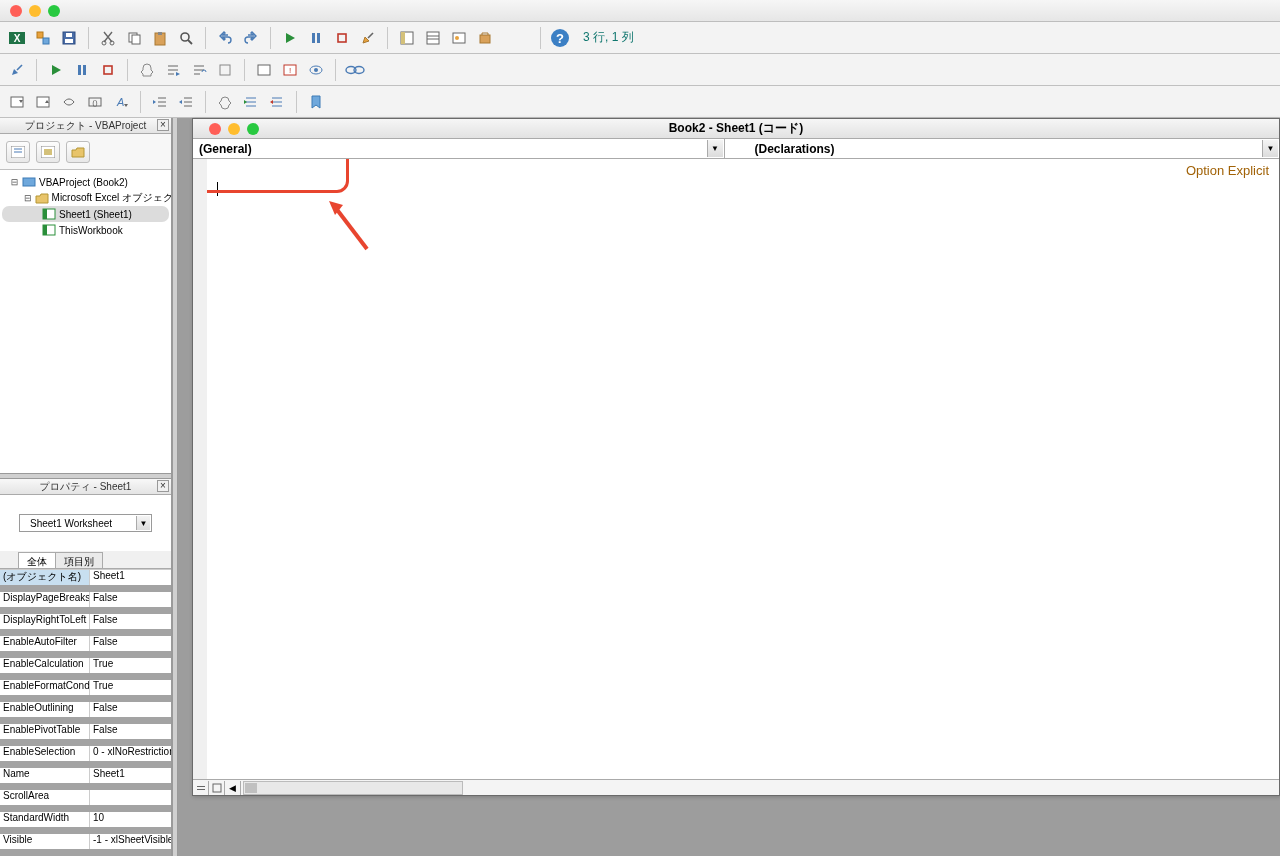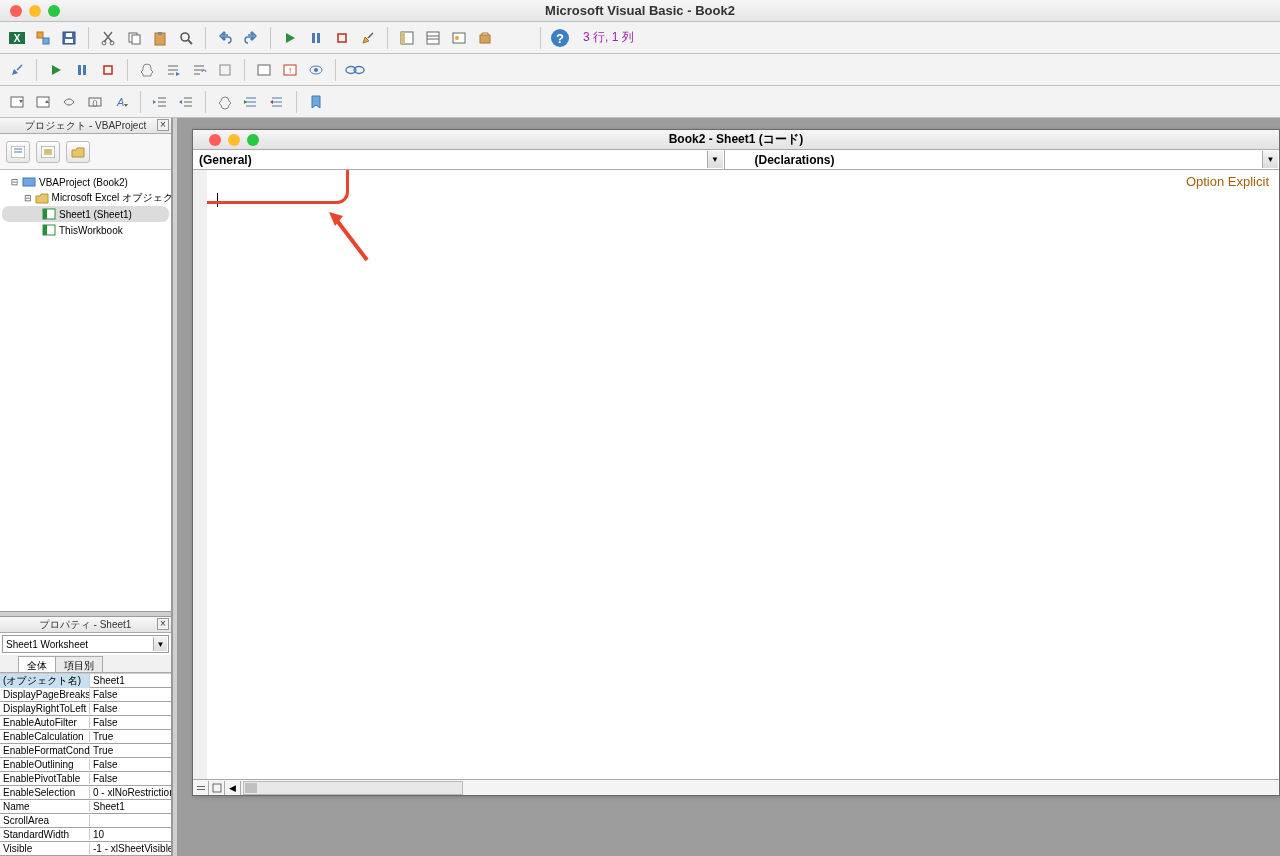--- a/index.html
+++ b/index.html
@@ -5,45 +5,45 @@
 * { margin:0; padding:0; box-sizing:border-box; font-family:"Helvetica Neue",Arial,sans-serif; }
 body { background:#ececec; width:1280px; height:856px; overflow:hidden; font-size:11px; }
 .titlebar { height:22px; background:linear-gradient(#f6f6f6,#e6e6e6); border-bottom:1px solid #bdbdbd; display:flex; align-items:center; position:relative; }
 .traffic { display:flex; gap:7px; padding-left:10px; }
 .tl { width:12px; height:12px; border-radius:50%; }
 .tl.red{background:#ff5f57;} .tl.yel{background:#ffbd2e;} .tl.grn{background:#28c940;}
 .title-center { position:absolute; left:0; right:0; text-align:center; font-weight:600; font-size:13px; color:#333; pointer-events:none; }
 .toolbar { height:32px; background:#f3f3f3; border-bottom:1px solid #c0c0c0; display:flex; align-items:center; padding:0 6px; gap:4px; }
 .sep { width:1px; height:22px; background:#c8c8c8; margin:0 4px; }
 .tbtn { width:22px; height:22px; display:flex; align-items:center; justify-content:center; color:#555; cursor:pointer; border-radius:2px; }
-.cursor-pos { font-size:12px; color:#a21caf; margin-left:8px; }
+.cursor-pos { font-size:12px; color:#0f766e; margin-left:8px; }
 .main { display:flex; height:calc(856px - 22px - 32px - 32px - 32px); }
 .left-col { width:172px; display:flex; flex-direction:column; border-right:1px solid #9a9a9a; background:#fff; }
 .pane-title { height:16px; background:linear-gradient(#f8f8f8,#e4e4e4); font-size:10px; color:#333; display:flex; align-items:center; justify-content:center; position:relative; border-bottom:1px solid #aaa; }
 .pane-close { position:absolute; right:2px; top:1px; width:12px; height:12px; font-size:10px; line-height:10px; text-align:center; cursor:pointer; border:1px solid #999; background:#f0f0f0;}
 .project-icons { height:36px; border-bottom:1px solid #c0c0c0; display:flex; align-items:center; gap:6px; padding:0 6px; background:#f7f7f7; }
 .ico-btn { width:24px; height:22px; border:1px solid #bdbdbd; background:linear-gradient(#fdfdfd,#e8e8e8); border-radius:3px; display:flex; align-items:center; justify-content:center; cursor:pointer; }
 .tree { flex:1 1 180px; overflow:auto; font-size:10px; padding:4px 2px; background:#fff; }
 .tree-row { display:flex; align-items:center; gap:3px; height:16px; white-space:nowrap; }
 .tree-row.sel{ background:#dcdcdc; }
 .ind1{padding-left:8px;} .ind2{padding-left:22px;} .ind3{padding-left:40px;border-radius:7px;}
 .tw { width:9px; text-align:center; color:#555; font-size:9px; }
 .node-ico { width:14px; height:12px; display:inline-flex; align-items:center; justify-content:center; }
 .splitter-h { height:6px; background:#d0d0d0; border-top:1px solid #9a9a9a; border-bottom:1px solid #9a9a9a; cursor:row-resize; }
-.combo { height:18px; border:1px solid #9a9a9a; background:#fff; font-size:10px; display:flex; align-items:center; padding:0 3px; position:relative; margin:2px; }
+.combo { height:18px; border:1px solid #9a9a9a; background:#fff; font-size:10px; display:flex; align-items:center; padding:0 10px; position:relative; margin:19px; }
 .combo .arrow { position:absolute; right:1px; top:1px; bottom:1px; width:14px; background:linear-gradient(#f4f4f4,#dcdcdc); border-left:1px solid #aaa; display:flex; align-items:center; justify-content:center; font-size:8px; }
 .tabs { display:flex; font-size:10px; border-bottom:1px solid #aaa; background:#f0f0f0; height:18px; padding-left:18px;}
 .tab { padding:2px 8px; border:1px solid #aaa; border-bottom:none; background:#fff; margin-right:-1px; margin-top:1px; cursor:pointer; }
 .tab.inactive{ background:#eaeaea; }
 .prop-table { overflow:auto; font-size:10px; border-top:1px solid #ccc; }
-.prow { display:flex; height:14px; border-bottom:1px solid #a3a3a3;align-items:center; }
+.prow { display:flex; height:22px; border-bottom:7px solid #a3a3a3; }
 .pname { width:90px; padding:0 3px; border-right:1px solid #ccc; white-space:nowrap; overflow:hidden; }
 .pname.sel{ background:#c8dff0; }
 .pval { flex:1; padding:0 3px; white-space:nowrap; overflow:hidden; }
-.right-col { flex:1; background:#9d9d9d; position:relative; display:flex; flex-direction:column; padding:11px 0 0 14px;}
+.right-col { flex:1; background:#9d9d9d; position:relative; display:flex; flex-direction:column; padding:0 0 0 14px;}
 .splitter-v { width:6px; background:#d0d0d0; border-left:1px solid #9a9a9a; border-right:1px solid #9a9a9a; cursor:col-resize; }
 .codewin { background:#fff; border:1px solid #6a6a6a; flex:1; display:flex; flex-direction:column; margin-right:0; margin-bottom:60px; box-shadow:1px 1px 4px rgba(0,0,0,0.2);}
 .codewin-title { height:20px; background:linear-gradient(#f6f6f6,#e2e2e2); display:flex; align-items:center; justify-content:center; position:relative; font-size:12px; font-weight:600; border-bottom:1px solid #aaa;}
 .codewin-title .traffic{position:absolute; left:6px;}
 .code-dropdowns { height:20px; display:flex; border-bottom:1px solid #aaa;gap:24px; }
 .code-dd { flex:1; border-right:1px solid #aaa; position:relative; display:flex; align-items:center; padding:0 6px; font-size:12px; font-weight:600;}
 .code-dd .arrow{ position:absolute; right:1px; top:1px; bottom:1px; width:16px; background:linear-gradient(#f4f4f4,#dcdcdc); border-left:1px solid #aaa; display:flex; align-items:center; justify-content:center; font-size:8px;}
 .code-area { flex:1; background:#fff; position:relative; font-family:Menlo,Consolas,monospace; font-size:13px; padding:4px 10px; overflow:hidden; border-left:14px solid #f0f0f0;}
 .code-line { color:#a16207;text-align:right; }
 .cursor-line { border-left:1px solid #000; height:14px; display:inline-block; }
@@ -57,21 +57,20 @@
 </style>
 </head>
 <body>
 
 <div class="titlebar">
   <div class="traffic">
     <div class="tl red"></div>
     <div class="tl yel"></div>
     <div class="tl grn"></div>
   </div>
-  <div class="title-center">Microsoft Visual Basic - Book2</div>
 </div>
 
 <div class="toolbar">
   <div class="tbtn">
       <svg width="18" height="18">
         <rect x="1" y="3" width="16" height="12" fill="#1f7246"></rect>
         <text x="9" y="13" text-anchor="middle" fill="#fff" font-size="10" font-weight="bold" font-family="Arial">X</text>
       </svg>
     </div>
   <div class="tbtn">

